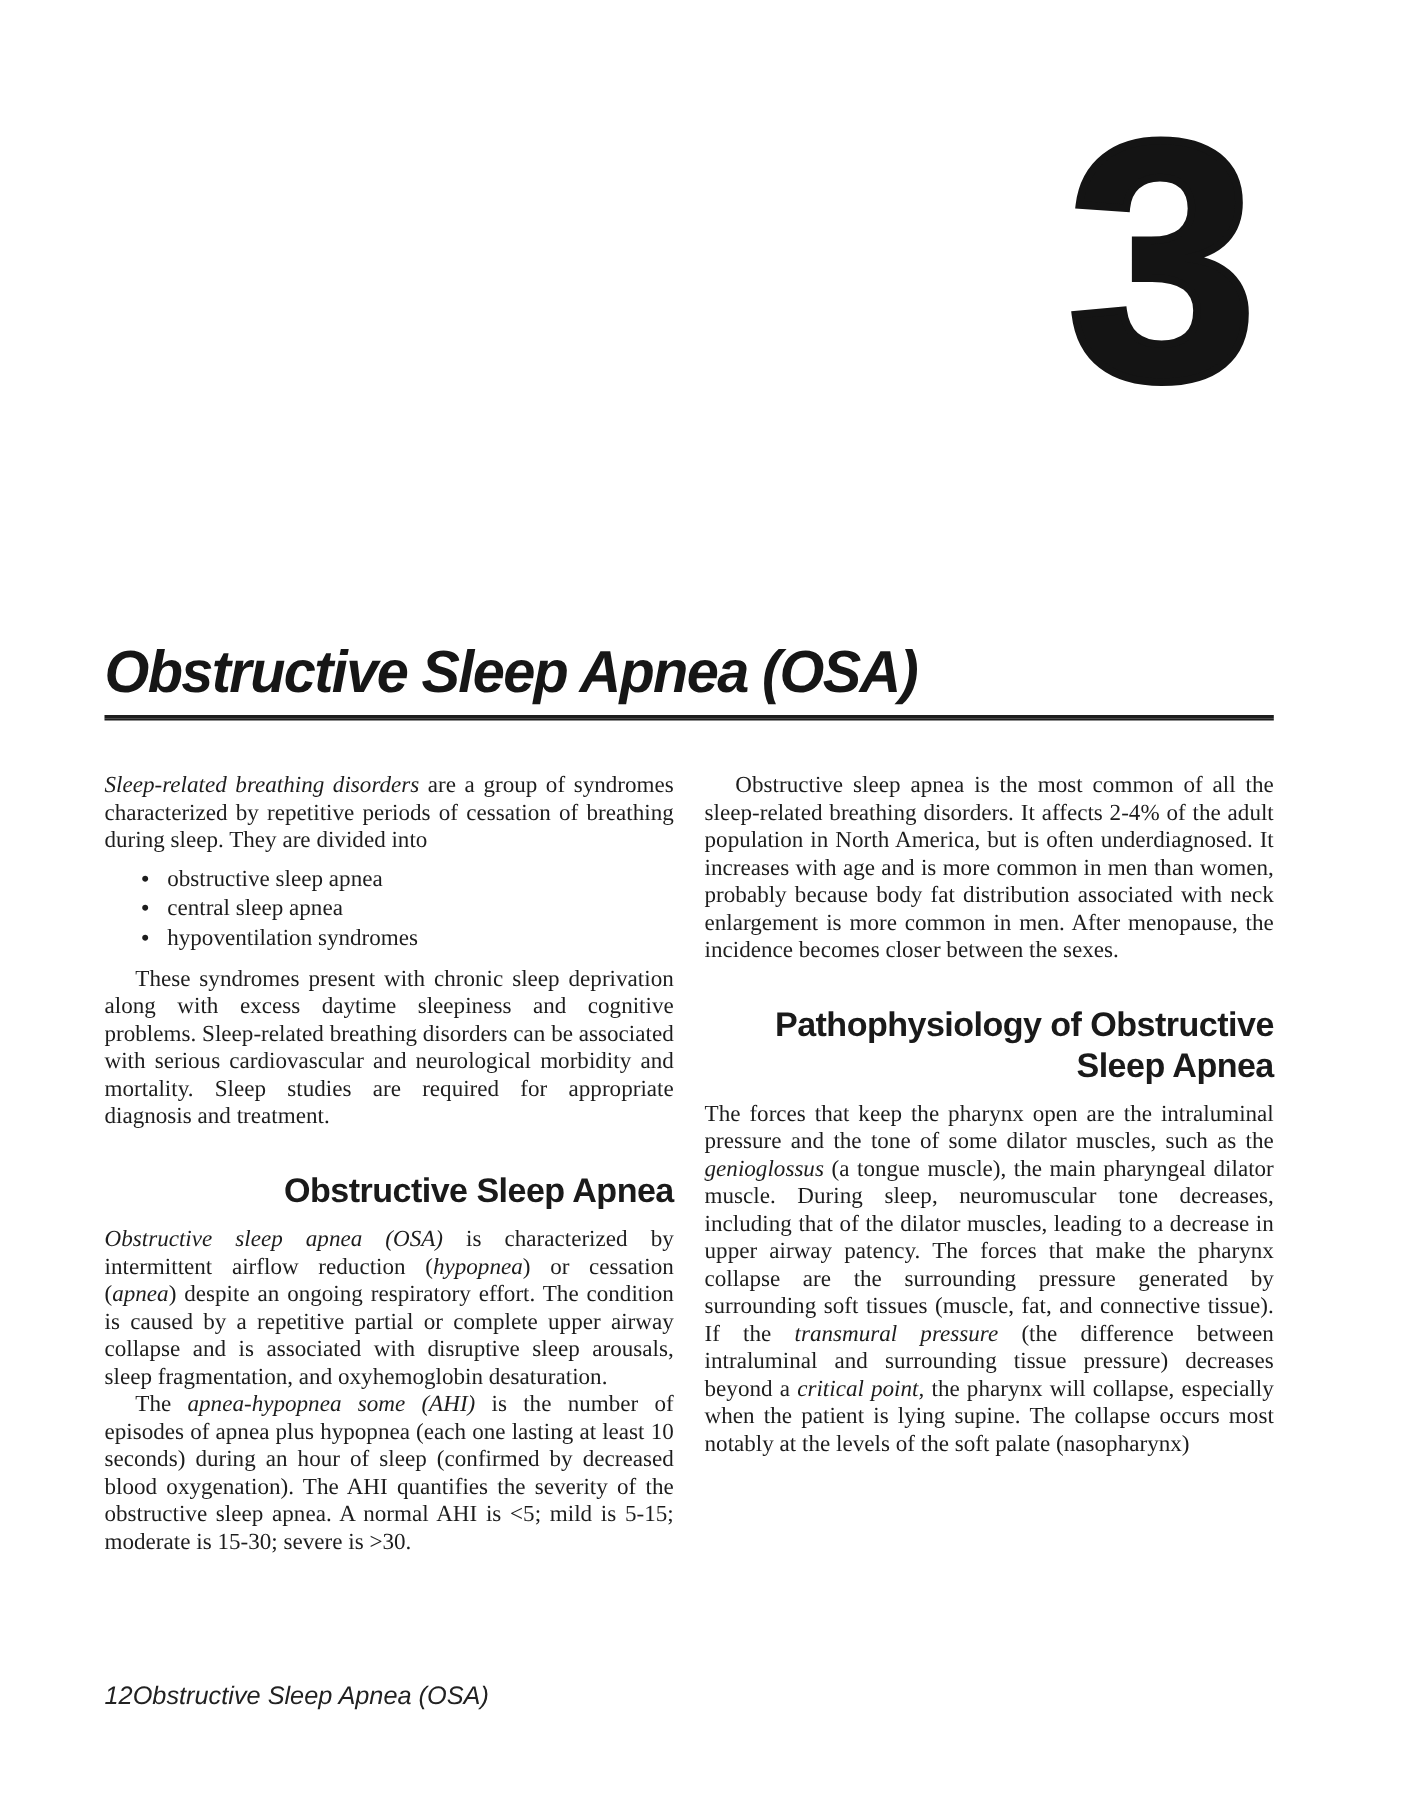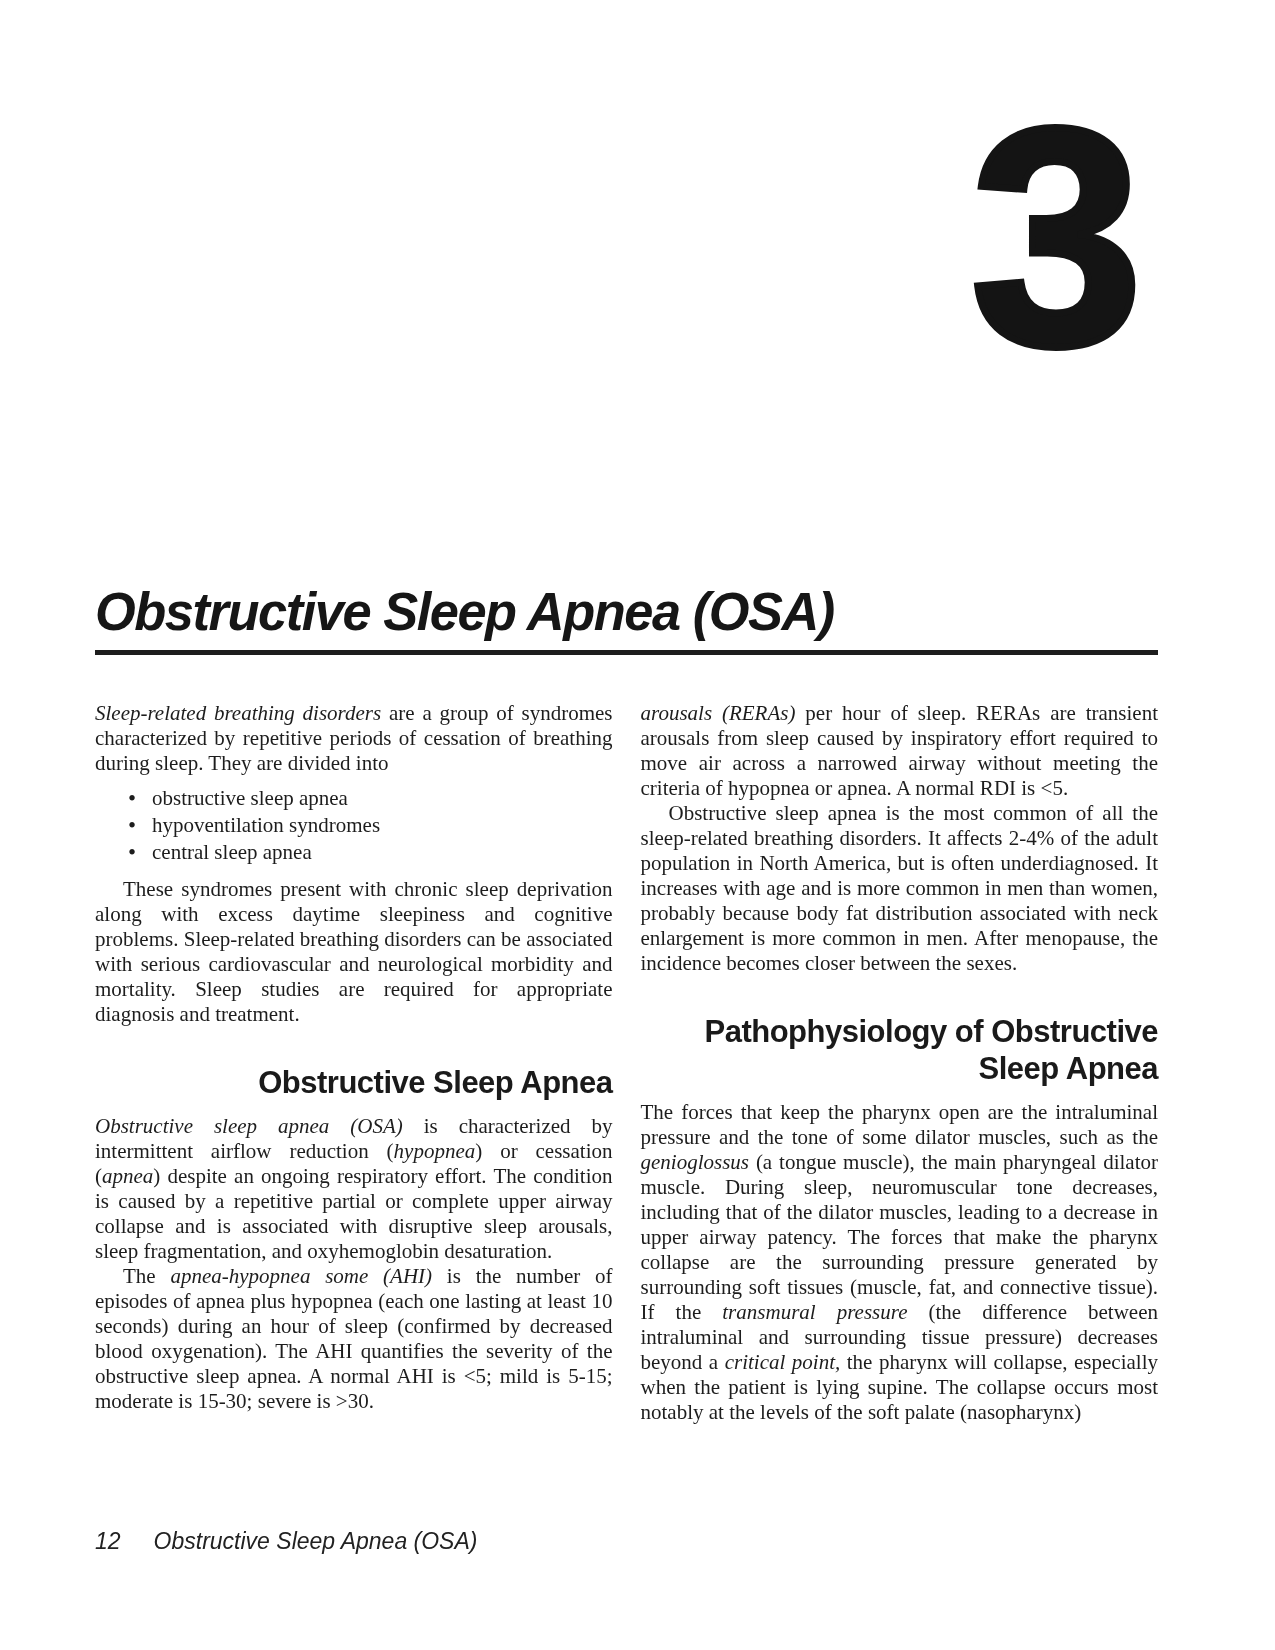--- a/index.html
+++ b/index.html
@@ -75,49 +75,47 @@
     text-align:right;
   }
   .page-footer {
     position:absolute;
     left:95px; top:1528px;
     font-family:"Liberation Sans", sans-serif;
     font-style:italic;
     font-size:23px;
     color:#222222;
     display:flex;
-    gap:33px;
   }
 </style>
 </head>
 <body>
 
 <div class="page">
 
   <div class="chapter-number">3</div>
 
   <h1 class="chapter-title">Obstructive Sleep Apnea (OSA)</h1>
 
   <div class="title-rule"></div>
 
   <div class="columns">
     <div class="col">
         <p class="para"><em>Sleep-related breathing disorders</em><span> are a group of syndromes characterized by repetitive periods of cessation of breathing during sleep. They are divided into</span></p>
         <ul class="bullets">
           <li>obstructive sleep apnea</li>
+          <li>central sleep apnea</li>
           <li>hypoventilation syndromes</li>
-          <li>central sleep apnea</li>
         </ul>
         <p class="para indent"><span>These syndromes present with chronic sleep deprivation along with excess daytime sleepiness and cognitive problems. Sleep-related breathing disorders can be associated with serious cardiovascular and neurological morbidity and mortality. Sleep studies are required for appropriate diagnosis and treatment.</span></p>
         <h2 class="col-heading">Obstructive Sleep Apnea</h2>
         <p class="para"><em>Obstructive sleep apnea (OSA)</em><span> is characterized by intermittent airflow reduction (</span><em>hypopnea</em><span>) or cessation (</span><em>apnea</em><span>) despite an ongoing respiratory effort. The condition is caused by a repetitive partial or complete upper airway collapse and is associated with disruptive sleep arousals, sleep fragmentation, and oxyhemoglobin desaturation.</span></p>
         <p class="para indent"><span>The </span><em>apnea-hypopnea some (AHI)</em><span> is the number of episodes of apnea plus hypopnea (each one lasting at least 10 seconds) during an hour of sleep (confirmed by decreased blood oxygenation). The AHI quantifies the severity of the obstructive sleep apnea. A normal AHI is &lt;5; mild is 5-15; moderate is 15-30; severe is &gt;30.</span></p>
       </div>
     <div class="col">
-        <p class="para"><em>arousals (RERAs)</em><span> per hour of sleep. RERAs are transient arousals from sleep caused by inspiratory effort required to move air across a narrowed airway without meeting the criteria of hypopnea or apnea. A normal RDI is &lt;5.</span></p>
         <p class="para indent"><span>Obstructive sleep apnea is the most common of all the sleep-related breathing disorders. It affects 2-4% of the adult population in North America, but is often underdiagnosed. It increases with age and is more common in men than women, probably because body fat distribution associated with neck enlargement is more common in men. After menopause, the incidence becomes closer between the sexes.</span></p>
         <h2 class="col-heading">Pathophysiology of Obstructive Sleep Apnea</h2>
         <p class="para"><span>The forces that keep the pharynx open are the intraluminal pressure and the tone of some dilator muscles, such as the </span><em>genioglossus</em><span> (a tongue muscle), the main pharyngeal dilator muscle. During sleep, neuromuscular tone decreases, including that of the dilator muscles, leading to a decrease in upper airway patency. The forces that make the pharynx collapse are the surrounding pressure generated by surrounding soft tissues (muscle, fat, and connective tissue). If the </span><em>transmural pressure</em><span> (the difference between intraluminal and surrounding tissue pressure) decreases beyond a </span><em>critical point,</em><span> the pharynx will collapse, especially when the patient is lying supine. The collapse occurs most notably at the levels of the soft palate (nasopharynx)</span></p>
       </div>
   </div>
 
   <div class="page-footer">
     <span>12</span>
     <span>Obstructive Sleep Apnea (OSA)</span>
   </div>

